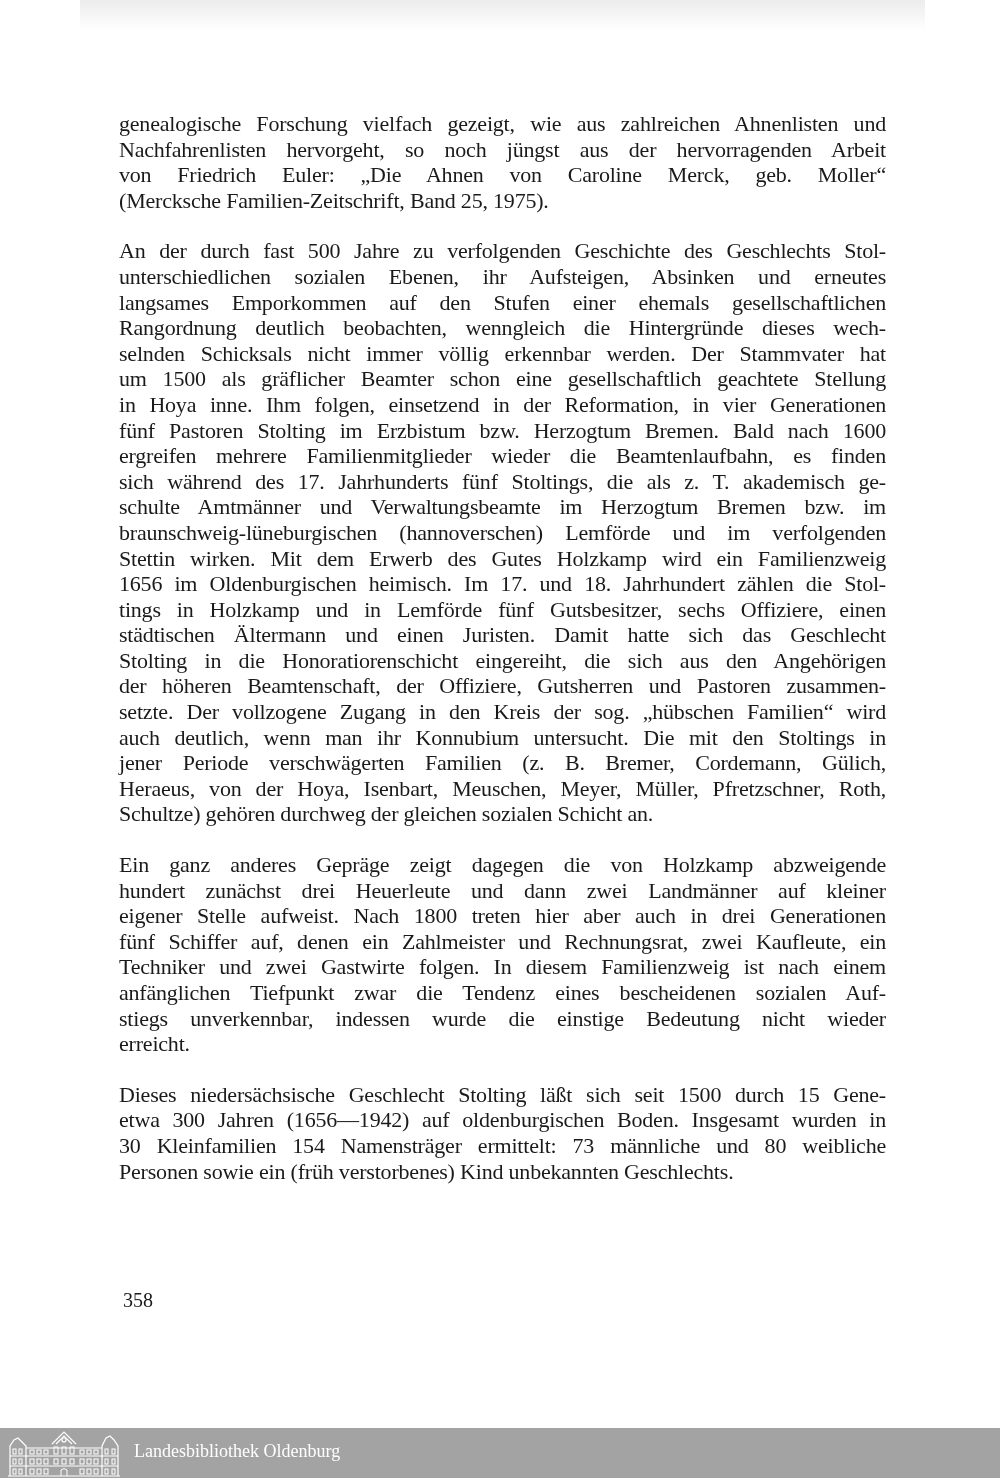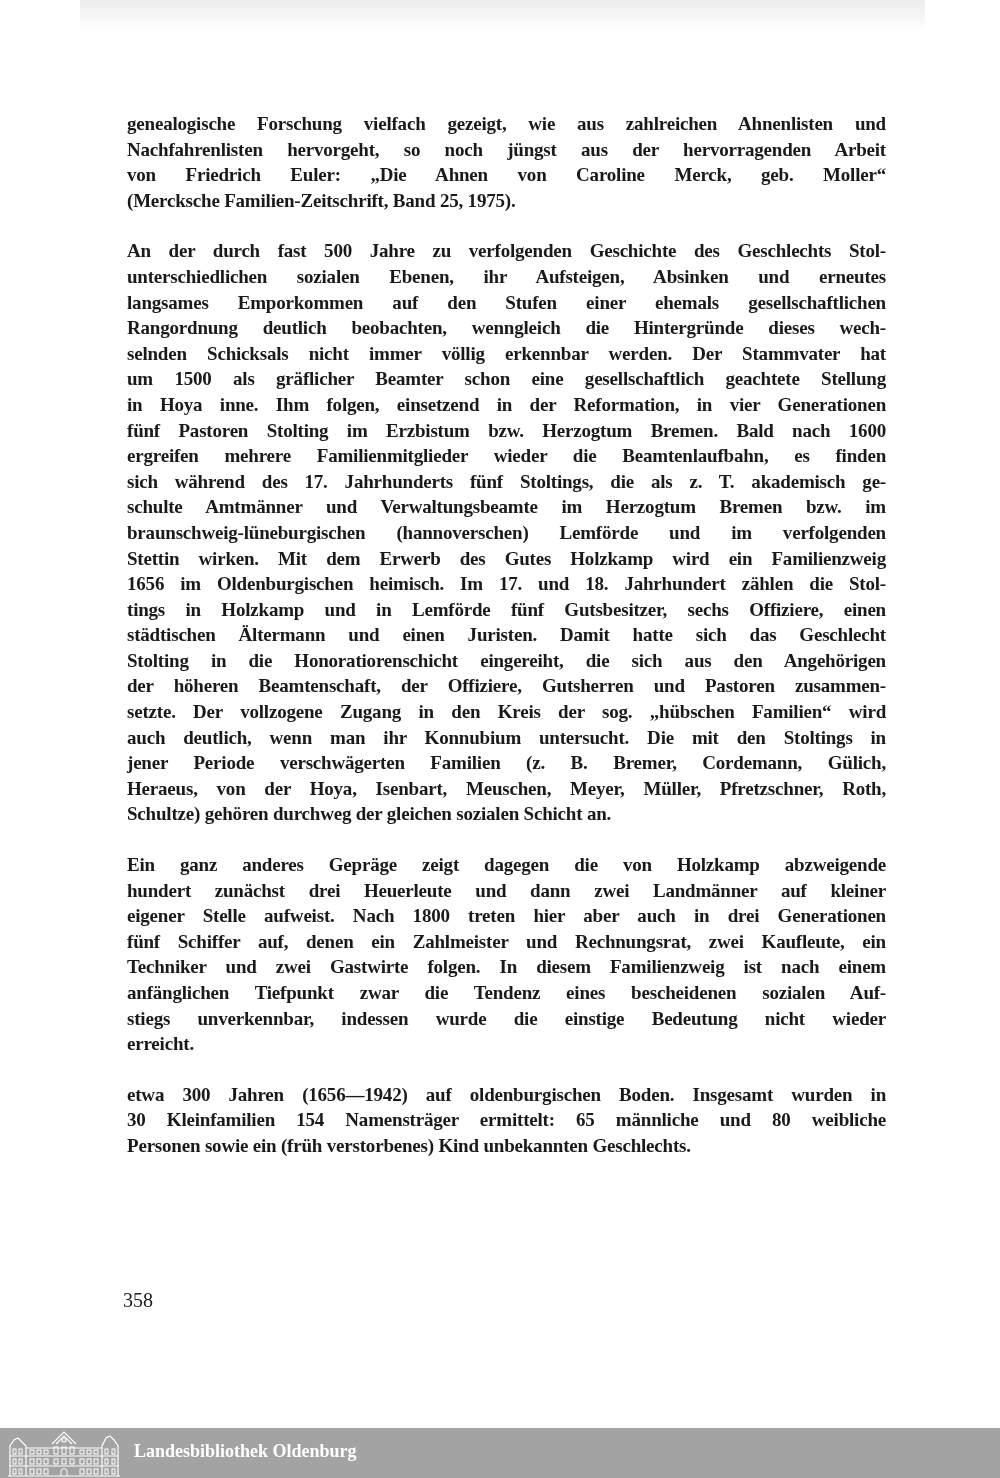--- a/index.html
+++ b/index.html
@@ -23,26 +23,25 @@
       height: 30px;
       background: linear-gradient(to bottom, rgba(200,200,200,0.35), rgba(255,255,255,0));
     }
     .page {
       position: absolute;
       left: 115px;
       top: 111px;
       width: 771px;
     }
     .para {
-      margin: 0 0 25px 12px;
-      font-size: 19px;
+      margin: 0 0 25px 4px;
+      font-size: 22px;
       line-height: 25.6px;
       text-align: justify;
       letter-spacing: -0.2px;
-      font-weight: bold;
     }
     .line {
       display: block;
       text-align: justify;
       text-align-last: justify;
       white-space: nowrap;
       height: 25.6px;
     }
     .line.last {
       text-align-last: left;
@@ -54,21 +53,20 @@
       font-size: 20px;
       color: #1a1a1a;
     }
     .footer {
       position: absolute;
       left: 0;
       top: 1428px;
       width: 1000px;
       height: 50px;
       background: #a3a3a3;
-      font-weight: bold;
     }
     .footer-logo {
       position: absolute;
       left: 4px;
       top: 2px;
       width: 120px;
       height: 48px;
     }
     .footer-label {
       position: absolute;
@@ -123,22 +121,23 @@
     <span class="line">hundert zunächst drei Heuerleute und dann zwei Landmänner auf kleiner</span>
     <span class="line">eigener Stelle aufweist. Nach 1800 treten hier aber auch in drei Generationen</span>
     <span class="line">fünf Schiffer auf, denen ein Zahlmeister und Rechnungsrat, zwei Kaufleute, ein</span>
     <span class="line">Techniker und zwei Gastwirte folgen. In diesem Familienzweig ist nach einem</span>
     <span class="line">anfänglichen Tiefpunkt zwar die Tendenz eines bescheidenen sozialen Auf-</span>
     <span class="line">stiegs unverkennbar, indessen wurde die einstige Bedeutung nicht wieder</span>
     <span class="line last">erreicht.</span>
   </p>
 
   <p class="para">
+    <span class="line">Dieses niedersächsische Geschlecht Stolting läßt sich seit 1500 durch 15 Gene-</span>
     <span class="line">etwa 300 Jahren (1656—1942) auf oldenburgischen Boden. Insgesamt wurden in</span>
-    <span class="line">30 Kleinfamilien 154 Namensträger ermittelt: 65 männliche und 80 weibliche</span>
+    <span class="line">30 Kleinfamilien 154 Namensträger ermittelt: 73 männliche und 80 weibliche</span>
     <span class="line last">Personen sowie ein (früh verstorbenes) Kind unbekannten Geschlechts.</span>
   </p>
 </div>
 
 <div class="page-number">358</div>
 
 <div class="footer">
   <svg class="footer-logo" viewBox="0 0 120 48" fill="none" stroke="#ffffff" stroke-width="1.2">
 
     <path d="M6 46 V16 L10 10 L14 8 L18 12 L22 16 V46"></path>

